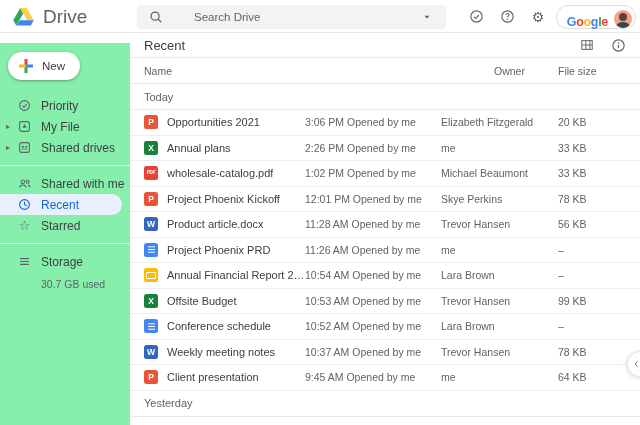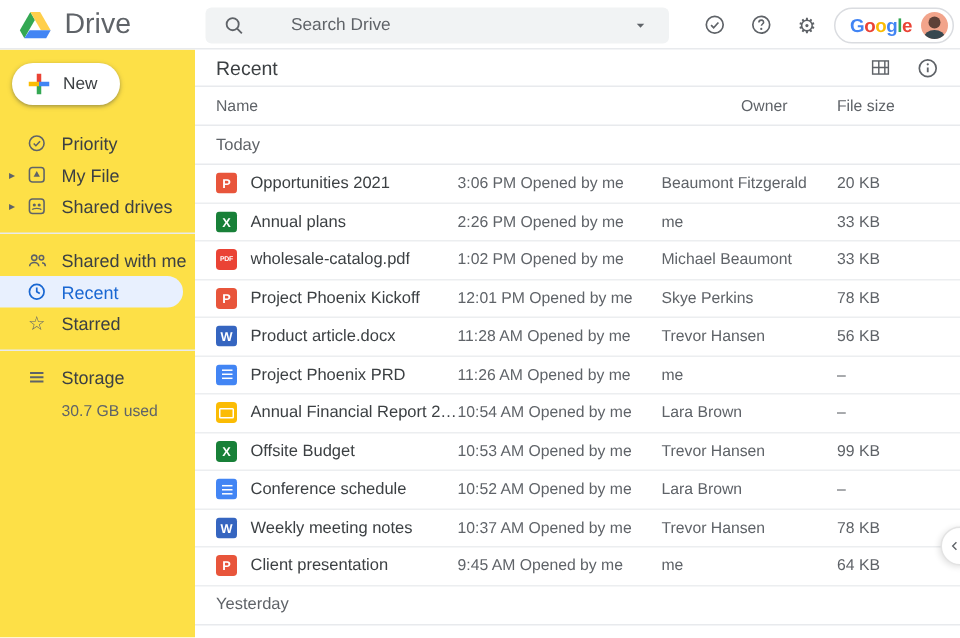--- a/index.html
+++ b/index.html
@@ -22,29 +22,29 @@
     font-family:inherit; font-size:11.5px; color:#5F6368; min-width:0; }
   .searchbar input::placeholder { color:#5F6368; opacity:1; }
 
   .top-icons { position:absolute; left:466px; top:0; height:33px; display:flex; align-items:center; gap:11px; }
   .tb-icon { width:20px; height:20px; display:flex; align-items:center; justify-content:center; cursor:pointer; }
   .gear-glyph { font-size:14px; color:#5F6368; line-height:1; }
   .grid9 { display:grid; grid-template-columns:repeat(3,3px); grid-template-rows:repeat(3,3px); gap:1.5px; }
   .grid9 i { width:2.6px; height:2.6px; background:#5F6368; border-radius:50%; }
 
   .account-pill { position:absolute; right:4px; top:5px; height:24px; background:#fff;
-    border:1px solid #DADCE0; border-radius:13px; display:flex; align-items:center;
+    border:1px solid #DADCE0; border-radius:13px; display:flex; align-items:flex-end;
     gap:6px; padding:0 3px 0 10px; cursor:pointer; }
   .google-logo { font-size:12.5px; font-weight:bold; letter-spacing:-0.3px; line-height:1; }
   .avatar { width:18px; height:18px; border-radius:50%; background:#F2A48B; position:relative; overflow:hidden; flex:none; }
   .avatar::before { content:""; position:absolute; top:3px; left:5px; width:8px; height:8px; border-radius:50%; background:#5D4037; }
   .avatar::after  { content:""; position:absolute; top:12px; left:2px; width:14px; height:10px; border-radius:50%; background:#37474F; }
 
   
-  .sidebar { position:absolute; top:33px; left:0; width:130px; bottom:0; background:#fde047; }
+  .sidebar { position:absolute; top:43px; left:0; width:130px; bottom:0; background:#86efac; }
   .new-btn { display:inline-flex; align-items:center; gap:9px; height:28px; margin:9px 0 15px 8px;
     padding:0 15px 0 11px; border-radius:14px; background:#fff; cursor:pointer;
     box-shadow:0 1px 2px rgba(60,64,67,.3), 0 1px 3px 1px rgba(60,64,67,.15);
     font-size:11.5px; color:#3C4043; }
   .nav-item { height:21px; display:flex; align-items:center; padding-left:6px; cursor:pointer; }
   .caret-slot { width:11px; font-size:8px; color:#5F6368; flex:none; }
   .nav-icon { width:15px; height:15px; display:flex; align-items:center; justify-content:center; margin-right:9px; flex:none; }
   .nav-label { font-size:12px; color:#3C4043; white-space:nowrap; }
   .nav-item.selected { background:#E8F0FE; border-radius:0 16px 16px 0; width:122px; }
   .nav-item.selected .nav-label { color:#1967D2; }
@@ -284,21 +284,21 @@
   <div class="section-row">
     <span>Today</span>
   </div>
 
   <div class="file-row">
     <div class="name-cell">
       <span class="file-badge" data-type="ppt" style="background: rgb(232, 85, 59);">P</span>
       <span class="file-name">Opportunities 2021</span>
     </div>
     <div class="activity-cell">3:06 PM Opened by me</div>
-    <div class="owner-cell">Beaumont Fitzgerald</div>
+    <div class="owner-cell">Elizabeth Fitzgerald</div>
     <div class="size-cell">20 KB</div>
   </div>
 
   <div class="file-row">
     <div class="name-cell">
       <span class="file-badge" data-type="excel" style="background: rgb(24, 128, 56);">X</span>
       <span class="file-name">Annual plans</span>
     </div>
     <div class="activity-cell">2:26 PM Opened by me</div>
     <div class="owner-cell">me</div>

